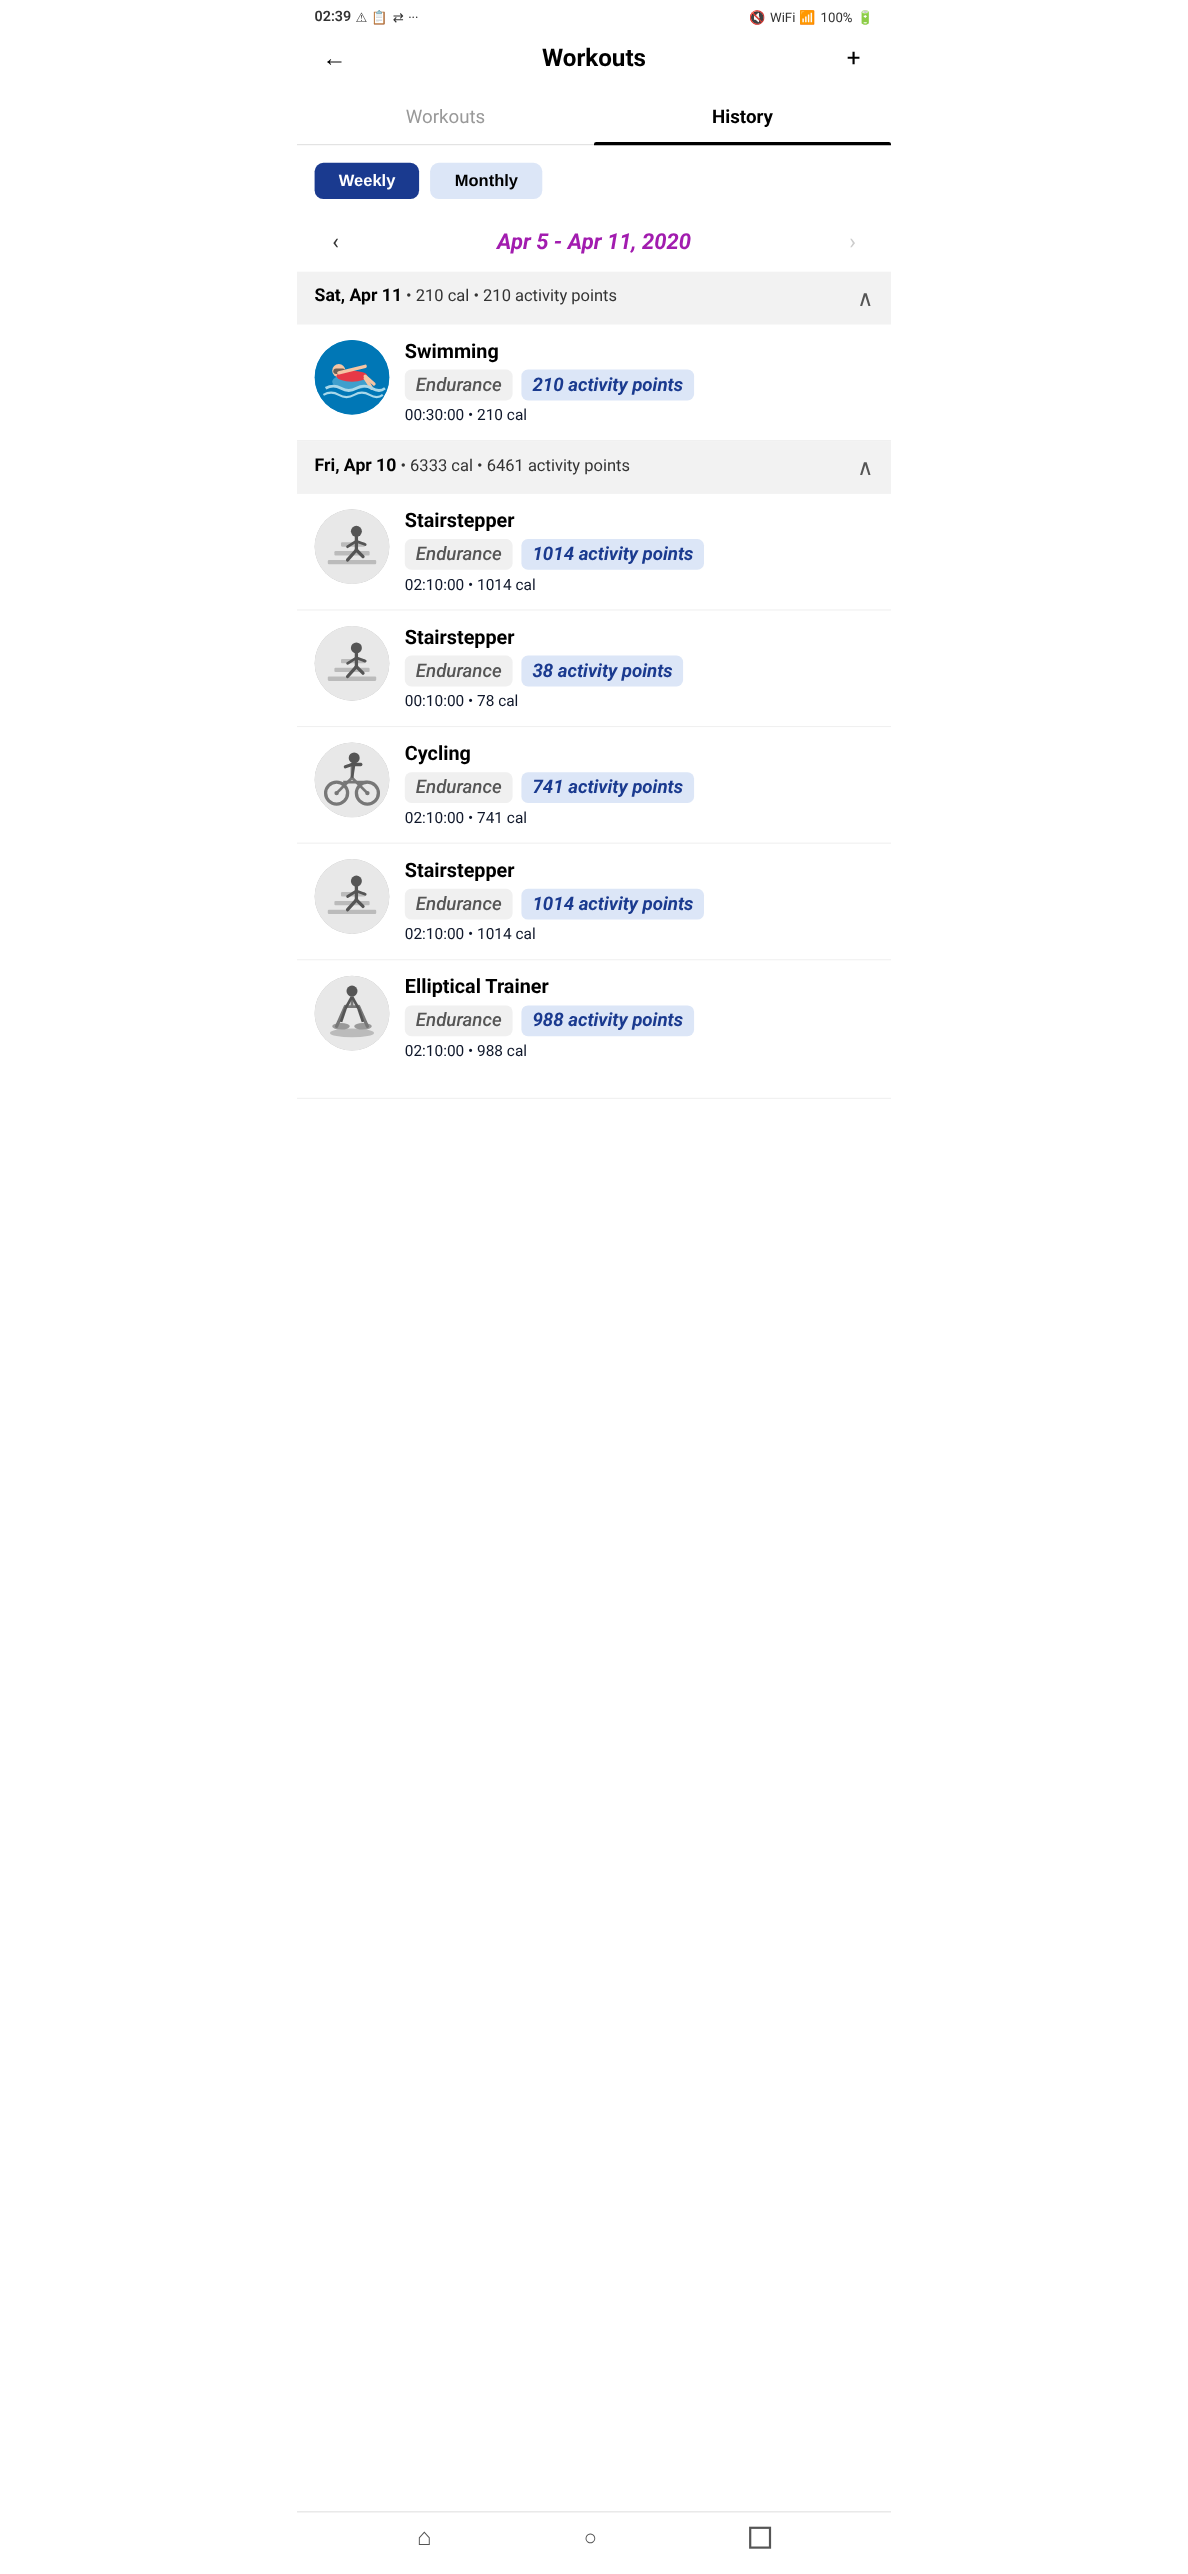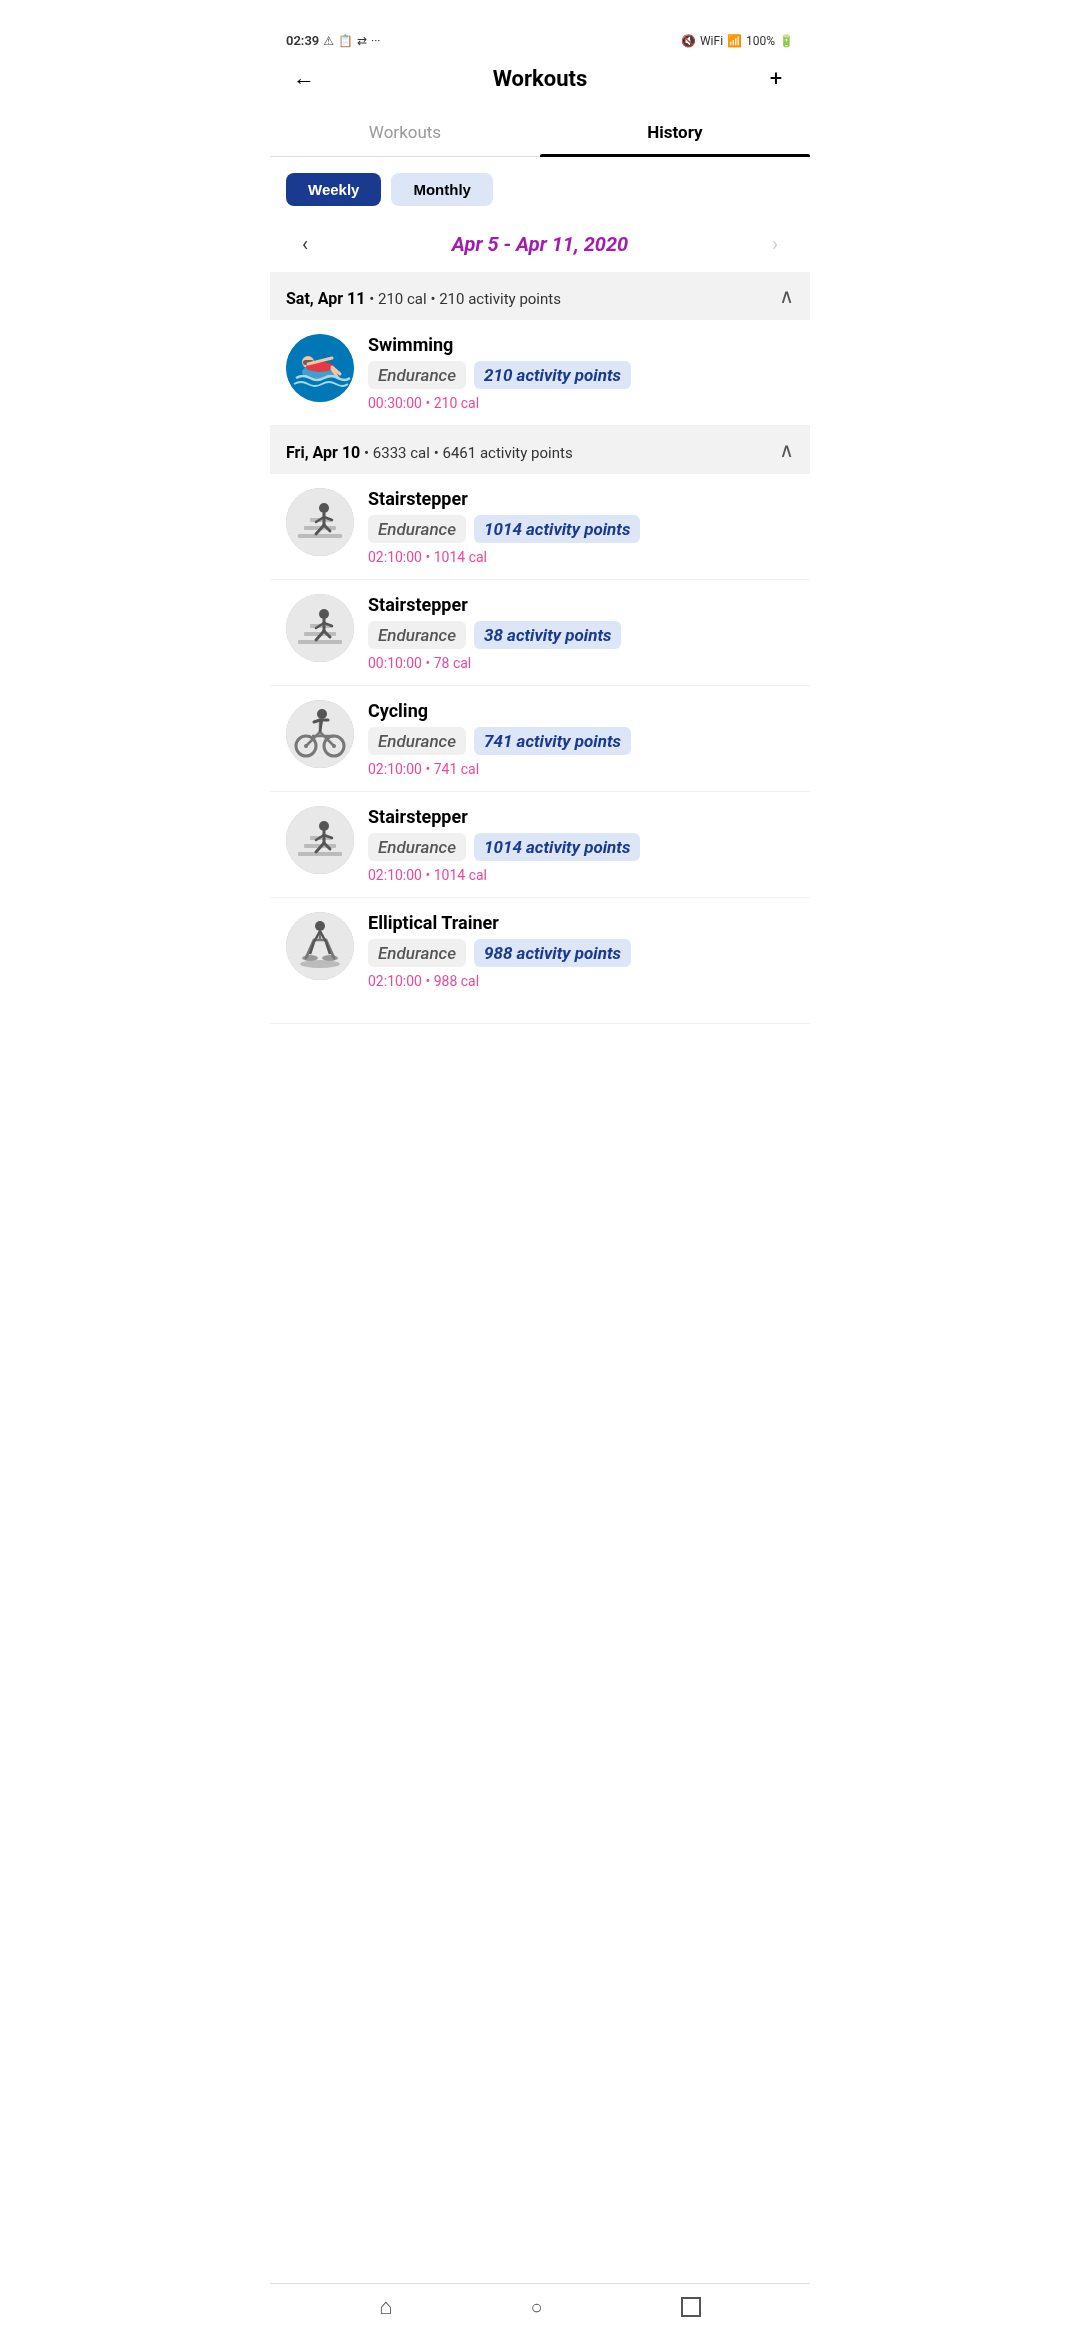--- a/index.html
+++ b/index.html
@@ -14,21 +14,20 @@
     }
 
     
     .status-bar {
       display: flex;
       justify-content: space-between;
       align-items: center;
       padding: 8px 16px 4px;
       font-size: 12px;
       color: #333;
-      margin-top: 25px;
     }
     .status-left { display: flex; align-items: center; gap: 4px; }
     .status-right { display: flex; align-items: center; gap: 4px; }
     .status-time { font-weight: 600; font-size: 13px; }
 
     
     .header {
       display: flex;
       align-items: center;
       justify-content: space-between;
@@ -122,21 +121,21 @@
       font-weight: 700;
       color: #a21caf;
       font-style: italic;
     }
 
     
     .day-header {
       background: #f2f2f2;
       padding: 12px 16px;
       display: flex;
-      align-items: flex-end;
+      align-items: flex-start;
       justify-content: space-between;
     }
     .day-header-left {
       font-size: 15px;
       color: #333;
     }
     .day-header-left .day-name {
       font-weight: 700;
       color: #000;
       font-size: 16px;
@@ -196,21 +195,21 @@
       background: #f0f0f0;
       color: #555;
     }
     .tag-points {
       background: #dce6f7;
       color: #1a3a8f;
       font-weight: 700;
     }
     .workout-meta {
       font-size: 14px;
-      color: #ec4899;
+      color: #0f172a;
     }
 
     
     .bottom-overlay {
       position: fixed;
       bottom: 0;
       left: 50%;
       transform: translateX(-50%);
       width: 100%;
       max-width: 540px;

